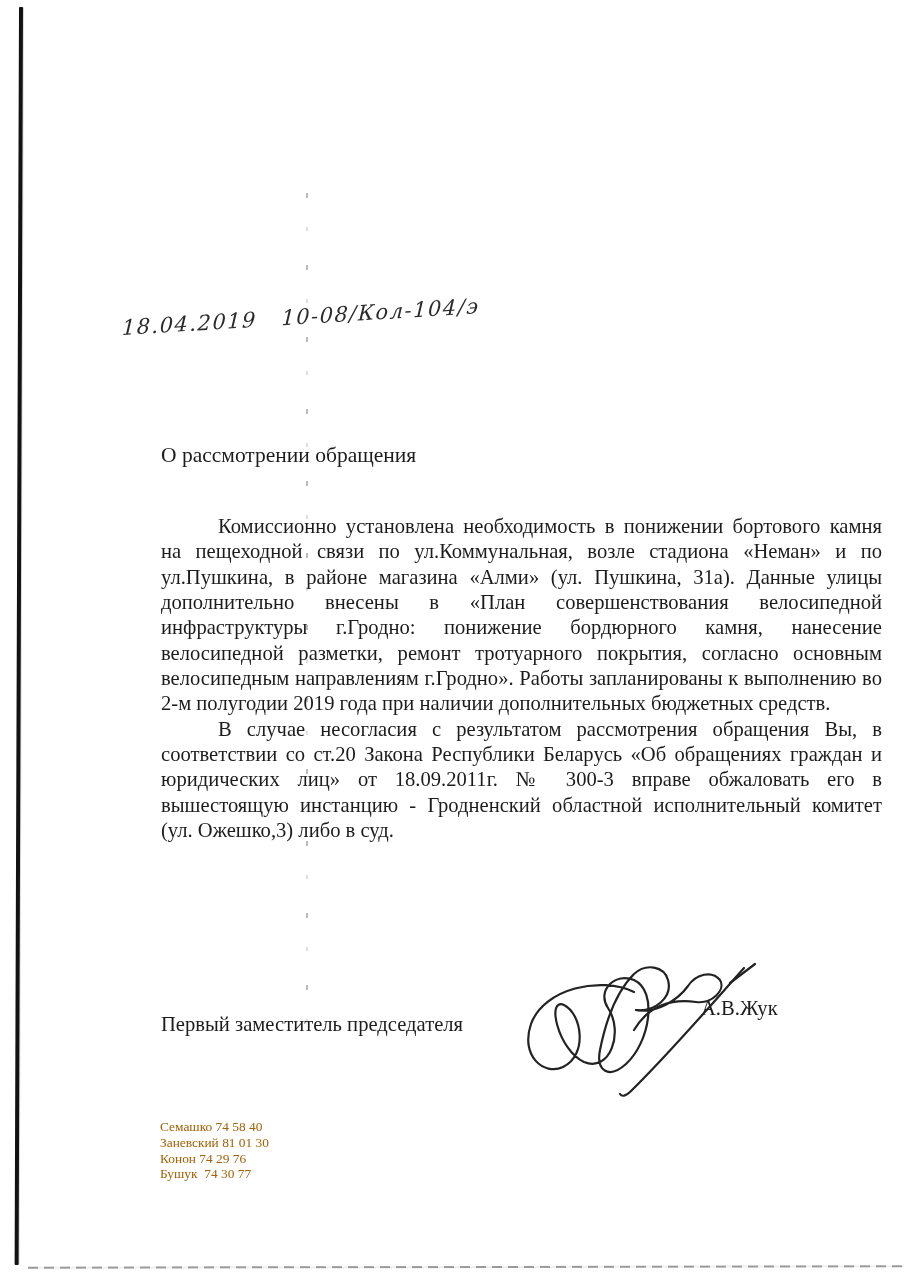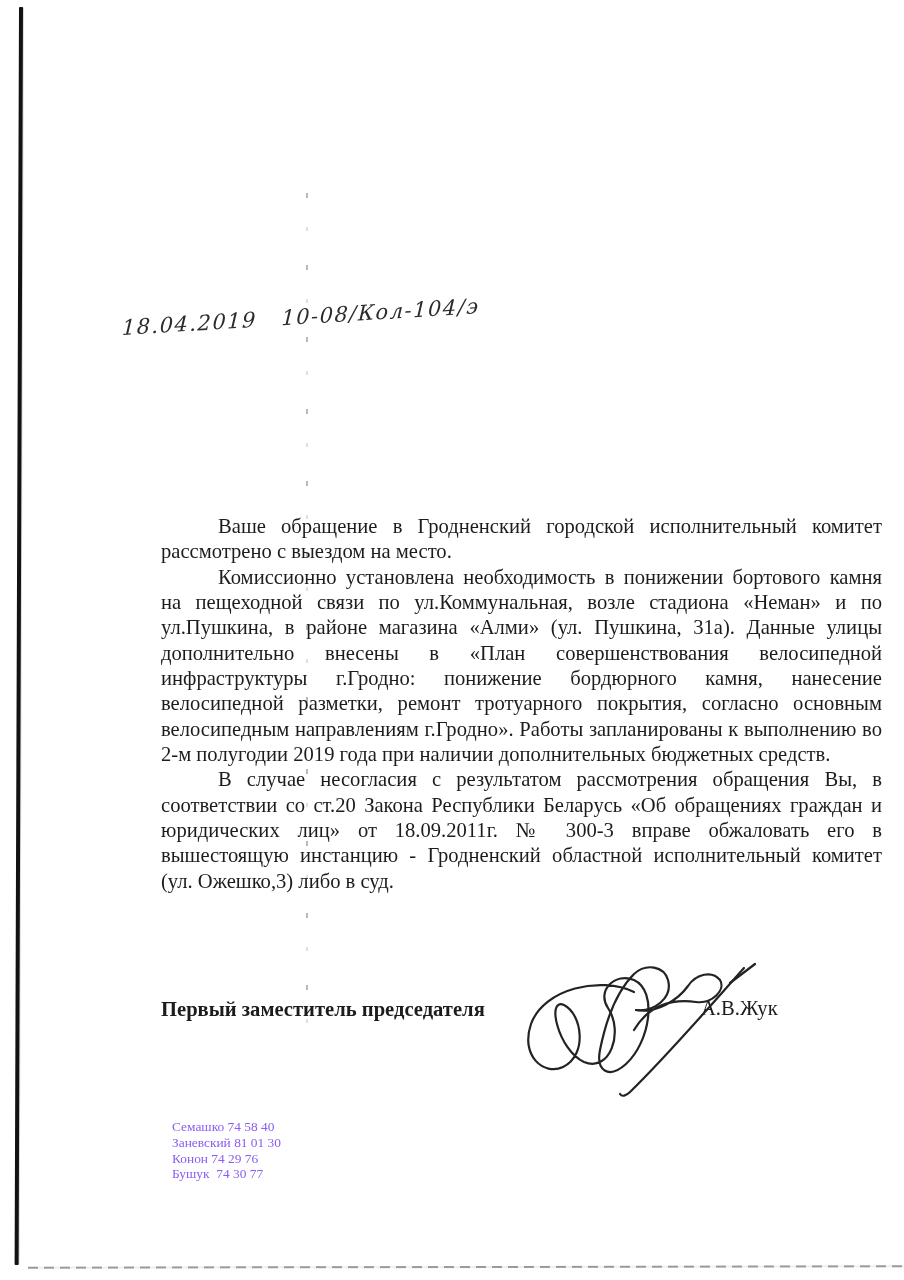--- a/index.html
+++ b/index.html
@@ -80,52 +80,52 @@
     line-height: 25.35px;
     text-align: justify;
   }
   .body-text p { margin: 0; text-indent: 57px; }
 
   .sign-row {
     position: absolute;
     left: 161px; top: 997px;
     width: 721px; height: 30px;
   }
-  .sign-title { position: absolute; left: 0; top: 1px; font-size: 20.6px; font-weight: bold; }
+  .sign-title { position: absolute; left: 0; top: 16px; font-size: 20.6px; }
   .sign-name  { position: absolute; left: 540px; top: 0; font-size: 20.6px; }
 
   .signature-svg {
     position: absolute;
     left: 516px; top: 950px;
     width: 240px; height: 150px;
   }
 
   .contacts {
     position: absolute;
-    left: 172px; top: 1119px;
+    left: 160px; top: 1119px;
     font-size: 13.4px;
     line-height: 15.8px;
-    color: #8b5cf6;
+    color: #a16207;
   }
   .contacts div { white-space: pre; }
 </style>
 </head>
 <body>
 
 <div class="page">
 
   <div class="left-bar"></div>
   <div class="fold-line"></div>
   <div class="bottom-line"></div>
 
   <div class="handwritten">18.04.2019   10-08/Кол-104/э</div>
 
+  <div class="subject">О рассмотрении обращения</div>
 
   <div class="body-text">
-    <p>Ваше обращение в Гродненский городской исполнительный комитет рассмотрено с выездом на место.</p>
     <p>Комиссионно установлена необходимость в понижении бортового камня на пещеходной связи по ул.Коммунальная, возле стадиона «Неман» и по ул.Пушкина, в районе магазина «Алми» (ул. Пушкина, 31а). Данные улицы дополнительно внесены в «План совершенствования велосипедной инфраструктуры г.Гродно: понижение бордюрного камня, нанесение велосипедной разметки, ремонт тротуарного покрытия, согласно основным велосипедным направлениям г.Гродно». Работы запланированы к выполнению во 2-м полугодии 2019 года при наличии дополнительных бюджетных средств.</p>
     <p>В случае несогласия с результатом рассмотрения обращения Вы, в соответствии со ст.20 Закона Республики Беларусь «Об обращениях граждан и юридических лиц» от 18.09.2011г. № 300-3 вправе обжаловать его в вышестоящую инстанцию - Гродненский областной исполнительный комитет (ул. Ожешко,3) либо в суд.</p>
   </div>
 
   <div class="sign-row">
     <span class="sign-title">Первый заместитель председателя</span>
     <span class="sign-name">А.В.Жук</span>
   </div>
 
   <svg class="signature-svg" viewBox="0 0 240 150" xmlns="http://www.w3.org/2000/svg">

